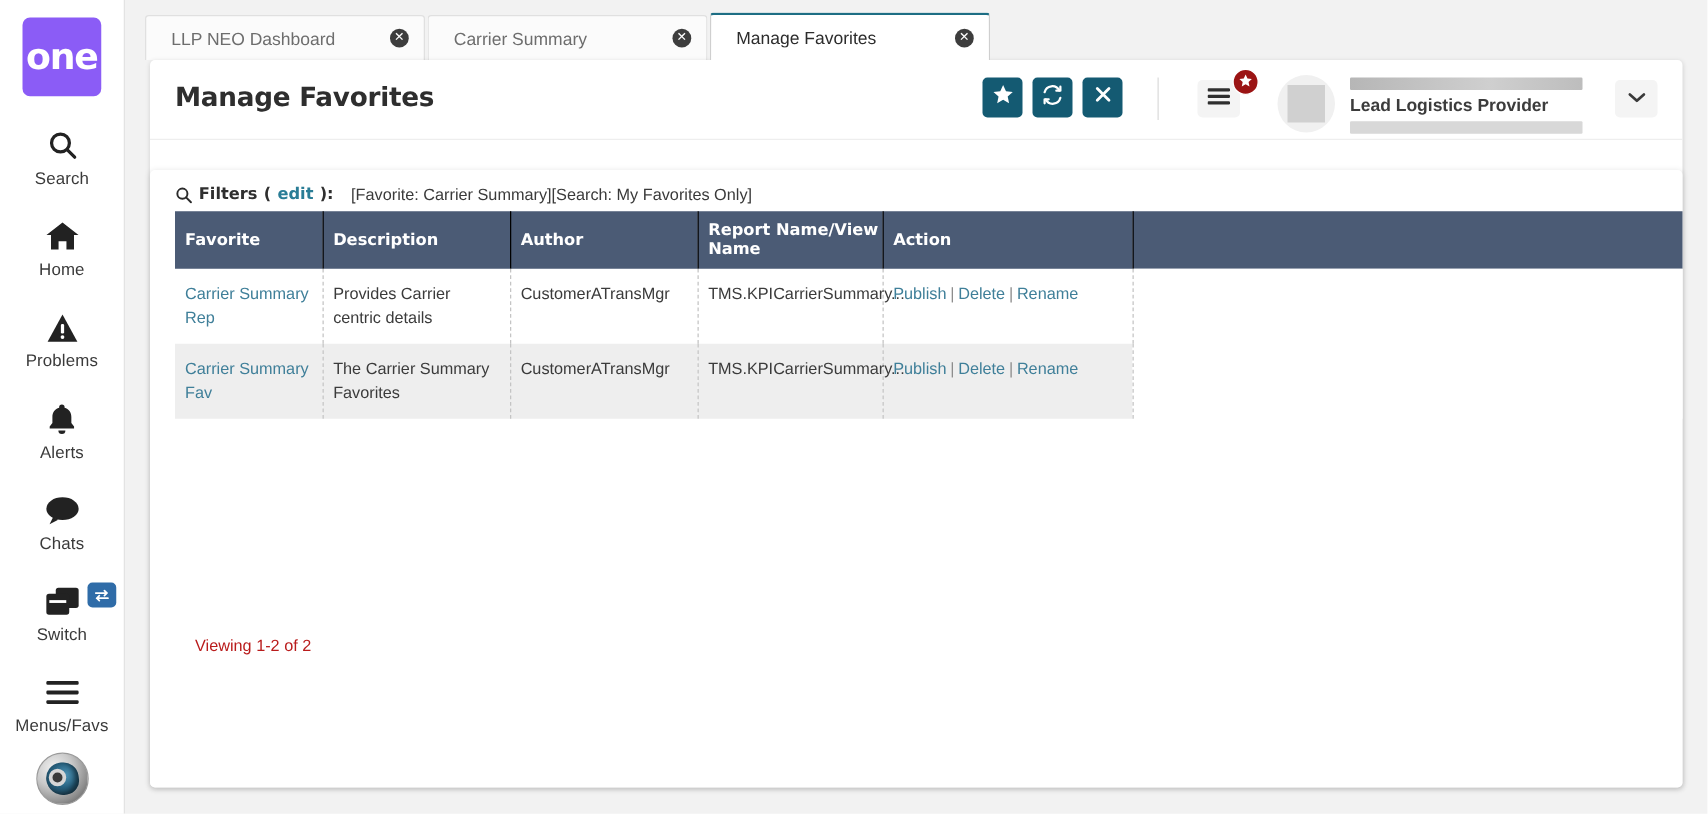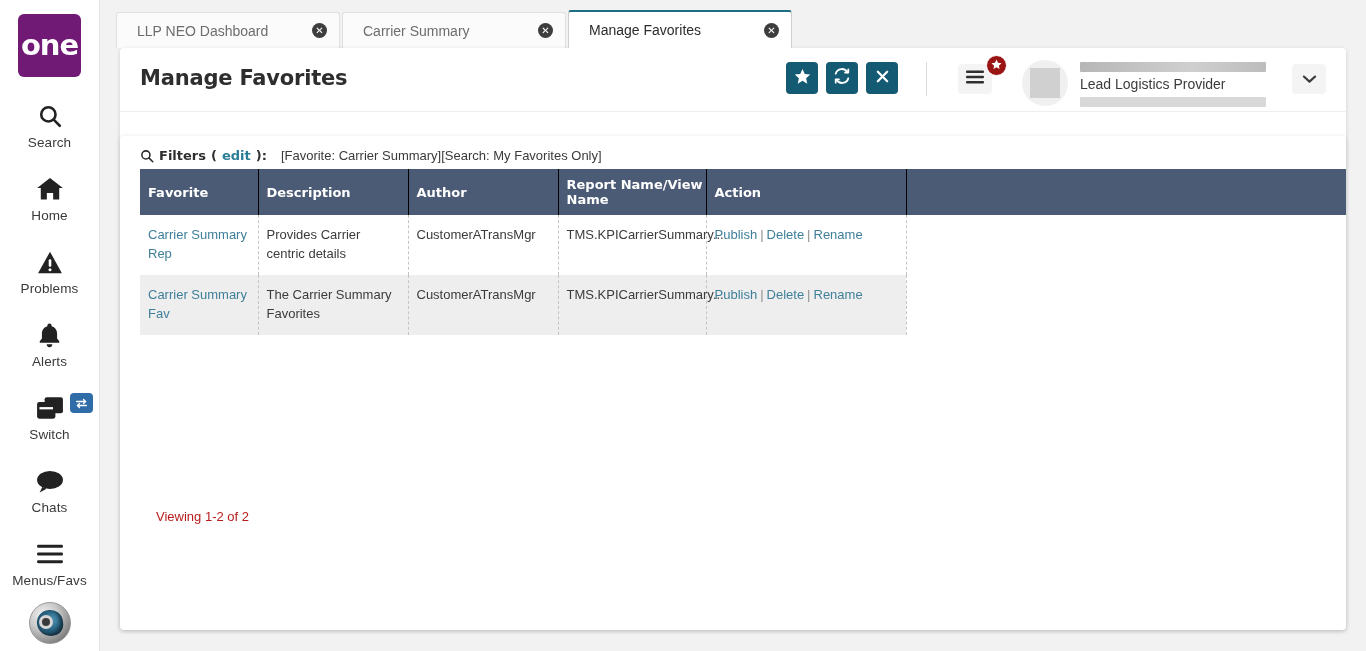--- a/index.html
+++ b/index.html
@@ -16,21 +16,21 @@
   .sidebar {
     position: absolute; left: 0; top: 0;
     width: 100px; height: 651px;
     background: #ffffff;
     border-right: 1px solid #e3e3e3;
     display: flex; flex-direction: column; align-items: center;
     z-index: 5;
   }
   .brand-logo {
     width: 63px; height: 63px; margin-top: 14px;
-    background: #701a75; border-radius: 6px;
+    background: #8b5cf6; border-radius: 6px;
     display: flex; align-items: center; justify-content: center;
     color: #fff; font-size: 29px; font-weight: 700; letter-spacing: -1px;
     font-family: "DejaVu Sans", sans-serif;
     line-height: 1;
   }
   .nav-item {
     width: 100%; margin-top: 22px;
     display: flex; flex-direction: column; align-items: center;
     cursor: pointer; position: relative;
   }
@@ -143,21 +143,21 @@
   .user-avatar {
     position:absolute; left: 902px; top: 12px;
     width: 46px; height: 46px; border-radius: 50%;
     background: #f0f0f0;
     display:flex; align-items:center; justify-content:center; cursor:pointer;
   }
   .user-avatar .sq { width: 30px; height: 30px; background: #d0d0d0; }
   .user-block { position:absolute; left: 960px; top: 14px; width: 186px; }
   .redact-bar { height: 10px; border-radius: 1px; }
   .redact-top { background: linear-gradient(90deg,#b6b6b6 0%, #cfcfcf 60%, #bdbdbd 100%); width:186px; }
-  .user-role { font-size: 14px; color: #3c3c3c; margin: 5px 0 5px 0; line-height:15px; }
+  .user-role { font-size: 14px; color: #3c3c3c; margin: 5px 0 5px 0; line-height:15px;font-weight:bold; }
   .redact-bot { background: #d8d8d8; width:186px; }
   .user-caret {
     position:absolute; left: 1172px; top: 16px;
     width: 34px; height: 30px; border-radius: 4px; background:#f4f4f4;
     display:flex; align-items:center; justify-content:center; cursor:pointer;
     color:#3a3a3a;
   }
 
   
   .content-card {
@@ -255,43 +255,43 @@
         <svg width="25" height="26" viewBox="0 0 22 24" fill="#222">
           <path d="M11 1.4a2 2 0 0 1 2 2v.5c3.1.8 5 3.5 5 6.8v4.5l2 2.6v1.4H2v-1.4l2-2.6v-4.5c0-3.3 1.9-6 5-6.8v-.5a2 2 0 0 1 2-2z"></path>
           <path d="M8.4 20.6h5.2a2.6 2.6 0 0 1-5.2 0z"></path>
         </svg>
       </span>
       <span class="lbl">Alerts</span>
     </div>
 
     <div class="nav-item">
       <span class="ico">
+        <svg width="28" height="24" viewBox="0 0 26 22" fill="#222">
+          <ellipse cx="13" cy="10" rx="12" ry="8.4"></ellipse>
+          <path d="M6 16.4 3.4 21.6l6.4-3.4z"></path>
+        </svg>
+      </span>
+      <span class="lbl">Chats</span>
+    </div>
+
+    <div class="nav-item">
+      <span class="ico">
         <svg width="28" height="25" viewBox="0 0 26 23" fill="#222">
           <rect x="8" y="1" width="17" height="15" rx="2"></rect>
           <rect x="1" y="5.5" width="17" height="15.5" rx="2"></rect>
           <rect x="3.2" y="10.2" width="12.6" height="2.1" fill="#fff"></rect>
         </svg>
       </span>
       <span class="switch-badge">
         <svg width="13" height="13" viewBox="0 0 16 16" fill="none" stroke="#fff" stroke-width="1.7" stroke-linecap="round">
           <path d="M2 5.5h11M10.5 3 13 5.5 10.5 8"></path>
             <path d="M14 10.5H3M5.5 8 3 10.5 5.5 13"></path>
         </svg>
       </span>
       <span class="lbl">Switch</span>
-    </div>
-
-    <div class="nav-item">
-      <span class="ico">
-        <svg width="28" height="24" viewBox="0 0 26 22" fill="#222">
-          <ellipse cx="13" cy="10" rx="12" ry="8.4"></ellipse>
-          <path d="M6 16.4 3.4 21.6l6.4-3.4z"></path>
-        </svg>
-      </span>
-      <span class="lbl">Chats</span>
     </div>
 
     <div class="nav-item">
       <span class="ico">
         <svg width="28" height="22" viewBox="0 0 26 20" fill="#222">
           <rect x="1" y="1.5" width="24" height="2.8" rx="1"></rect>
           <rect x="1" y="8.6" width="24" height="2.8" rx="1"></rect>
           <rect x="1" y="15.7" width="24" height="2.8" rx="1"></rect>
         </svg>
       </span>

